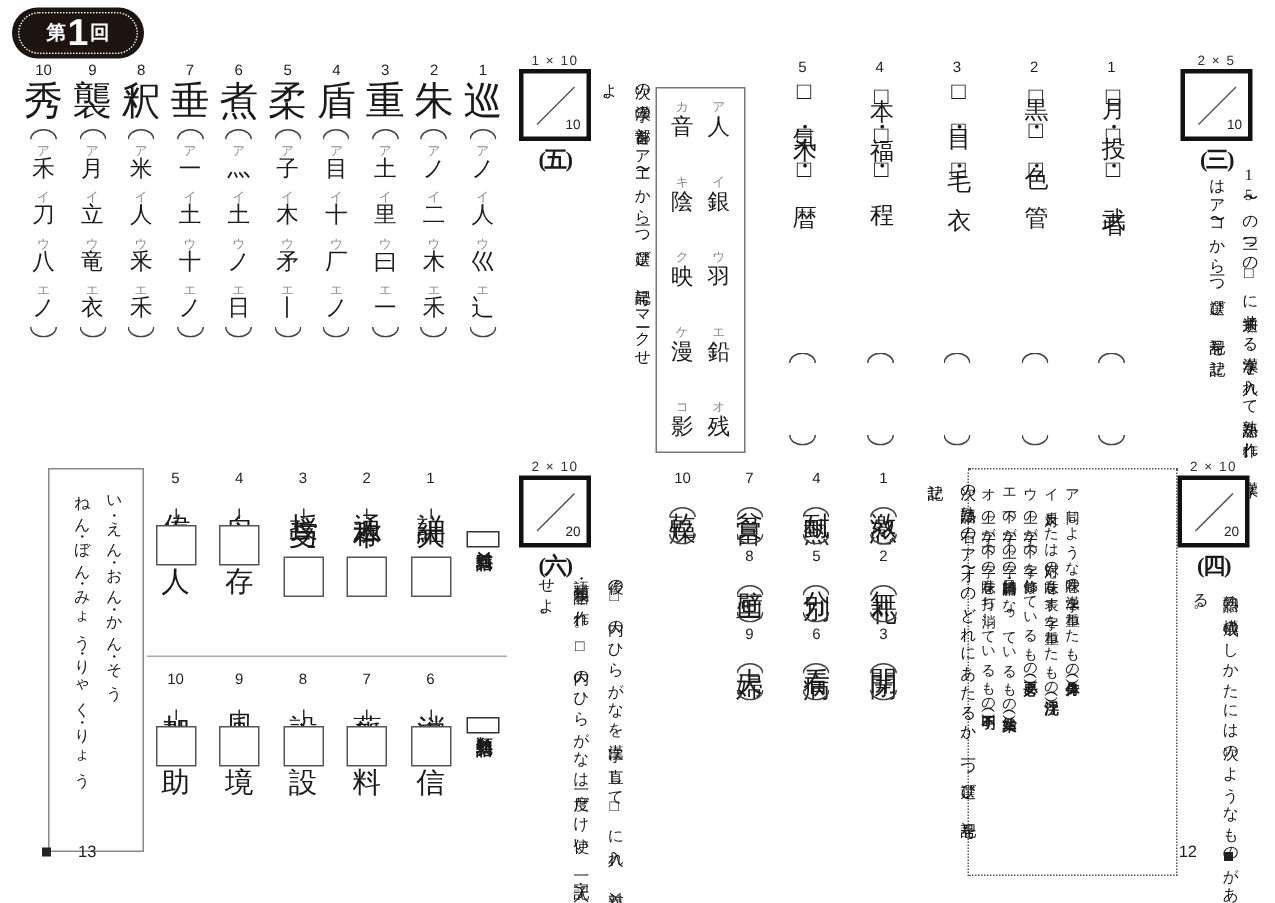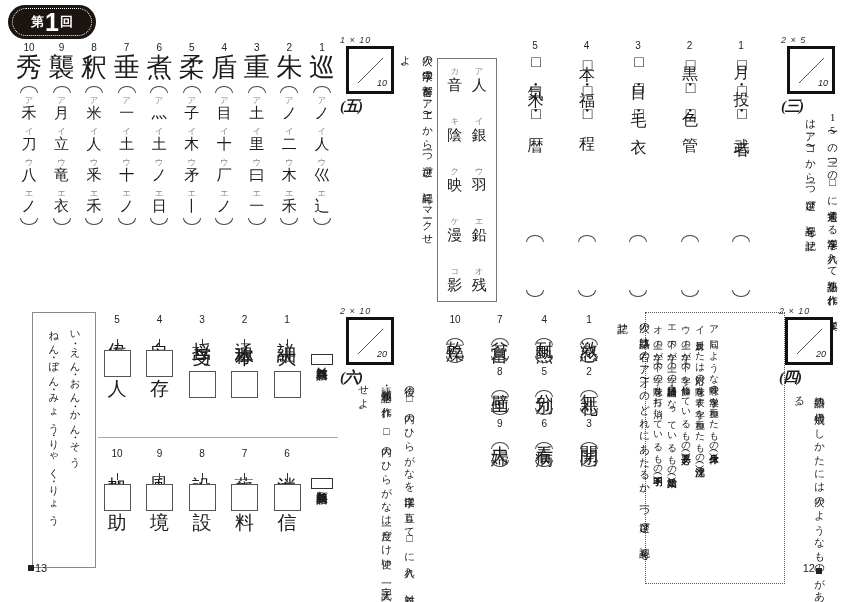--- a/index.html
+++ b/index.html
@@ -10,21 +10,21 @@
 
   
   .vtext { writing-mode:vertical-rl; text-orientation:upright; letter-spacing:2px; }
 
   
   .badge { position:absolute; left:8px; top:5px; width:88px; height:34px; background:#1c1410; border-radius:17px; padding:3px 4px; }
   .badge-inner { width:100%; height:100%; border:1.5px dotted #fff; border-radius:14px; display:flex; align-items:center; justify-content:center; gap:1px; color:#fff; font-family:"Liberation Sans","DejaVu Sans",sans-serif; font-weight:bold; }
   .badge-pre,.badge-suf { font-size:13px; } .badge-num { font-size:25px; line-height:1; }
 
   
-  .score-unit { position:absolute; width:60px; text-align:left;font-style:italic; }
+  .score-unit { position:absolute; width:60px; text-align:center; }
   .score-formula { font-family:"Liberation Sans","DejaVu Sans",sans-serif; font-size:9px; color:#333; letter-spacing:1px; margin-bottom:1px; }
   .score-box { position:relative; width:48px; height:48px; border:3px solid #111; margin:0 auto; background:#fff; }
   .score-box svg { position:absolute; left:0; top:0; }
   .score-max { position:absolute; right:4px; bottom:3px; font-size:9px; font-family:"Liberation Sans","DejaVu Sans",sans-serif; color:#222; }
   .section-label { font-size:15px; font-weight:bold; margin-top:3px; letter-spacing:-1px; }
 
   .instr { font-size:10.5px; letter-spacing:1px; line-height:22px; color:#111; }
 
   
   .arc { width:18px; height:7px; }
@@ -72,21 +72,21 @@
   .six-item { display:flex; flex-direction:column; align-items:center; width:38px; }
   .six-word { font-size:19px; letter-spacing:4px; line-height:1; margin:2px 0 2px; }
   .six-dash { width:1px; height:7px; background:#333; margin:2px 0; }
   .six-char { font-size:19px; line-height:1.1; }
   .ans-box { width:27px; height:27px; border:1.5px solid #555; margin:2px 0; background:#fff; }
   .s6-divider { position:absolute; left:98px; top:437px; width:240px; height:1px; background:#aaa; }
   .hira-box { position:absolute; left:32px; top:312px; width:64px; height:256px; border:1px solid #888; padding:10px 6px; display:flex; flex-direction:row-reverse; justify-content:space-evenly; }
   .hira-col { font-size:10.5px; letter-spacing:2.5px; }
 
   
-  .page-num { position:absolute; bottom:28px; font-family:"Liberation Sans","DejaVu Sans",sans-serif; font-size:11px; color:#222; display:flex; align-items:center; gap:1px; }
+  .page-num { position:absolute; bottom:28px; font-family:"Liberation Sans","DejaVu Sans",sans-serif; font-size:11px; color:#222; display:flex; align-items:center; gap:18px; }
   .pn-left { left:28px; } .pn-right { right:28px;align-items:flex-end; }
   .page-marker { width:6px; height:6px; background:#222; display:inline-block; }
 </style>
 </head>
 <body>
 
 <div class="spread">
 
   <div class="page page-left">
 

